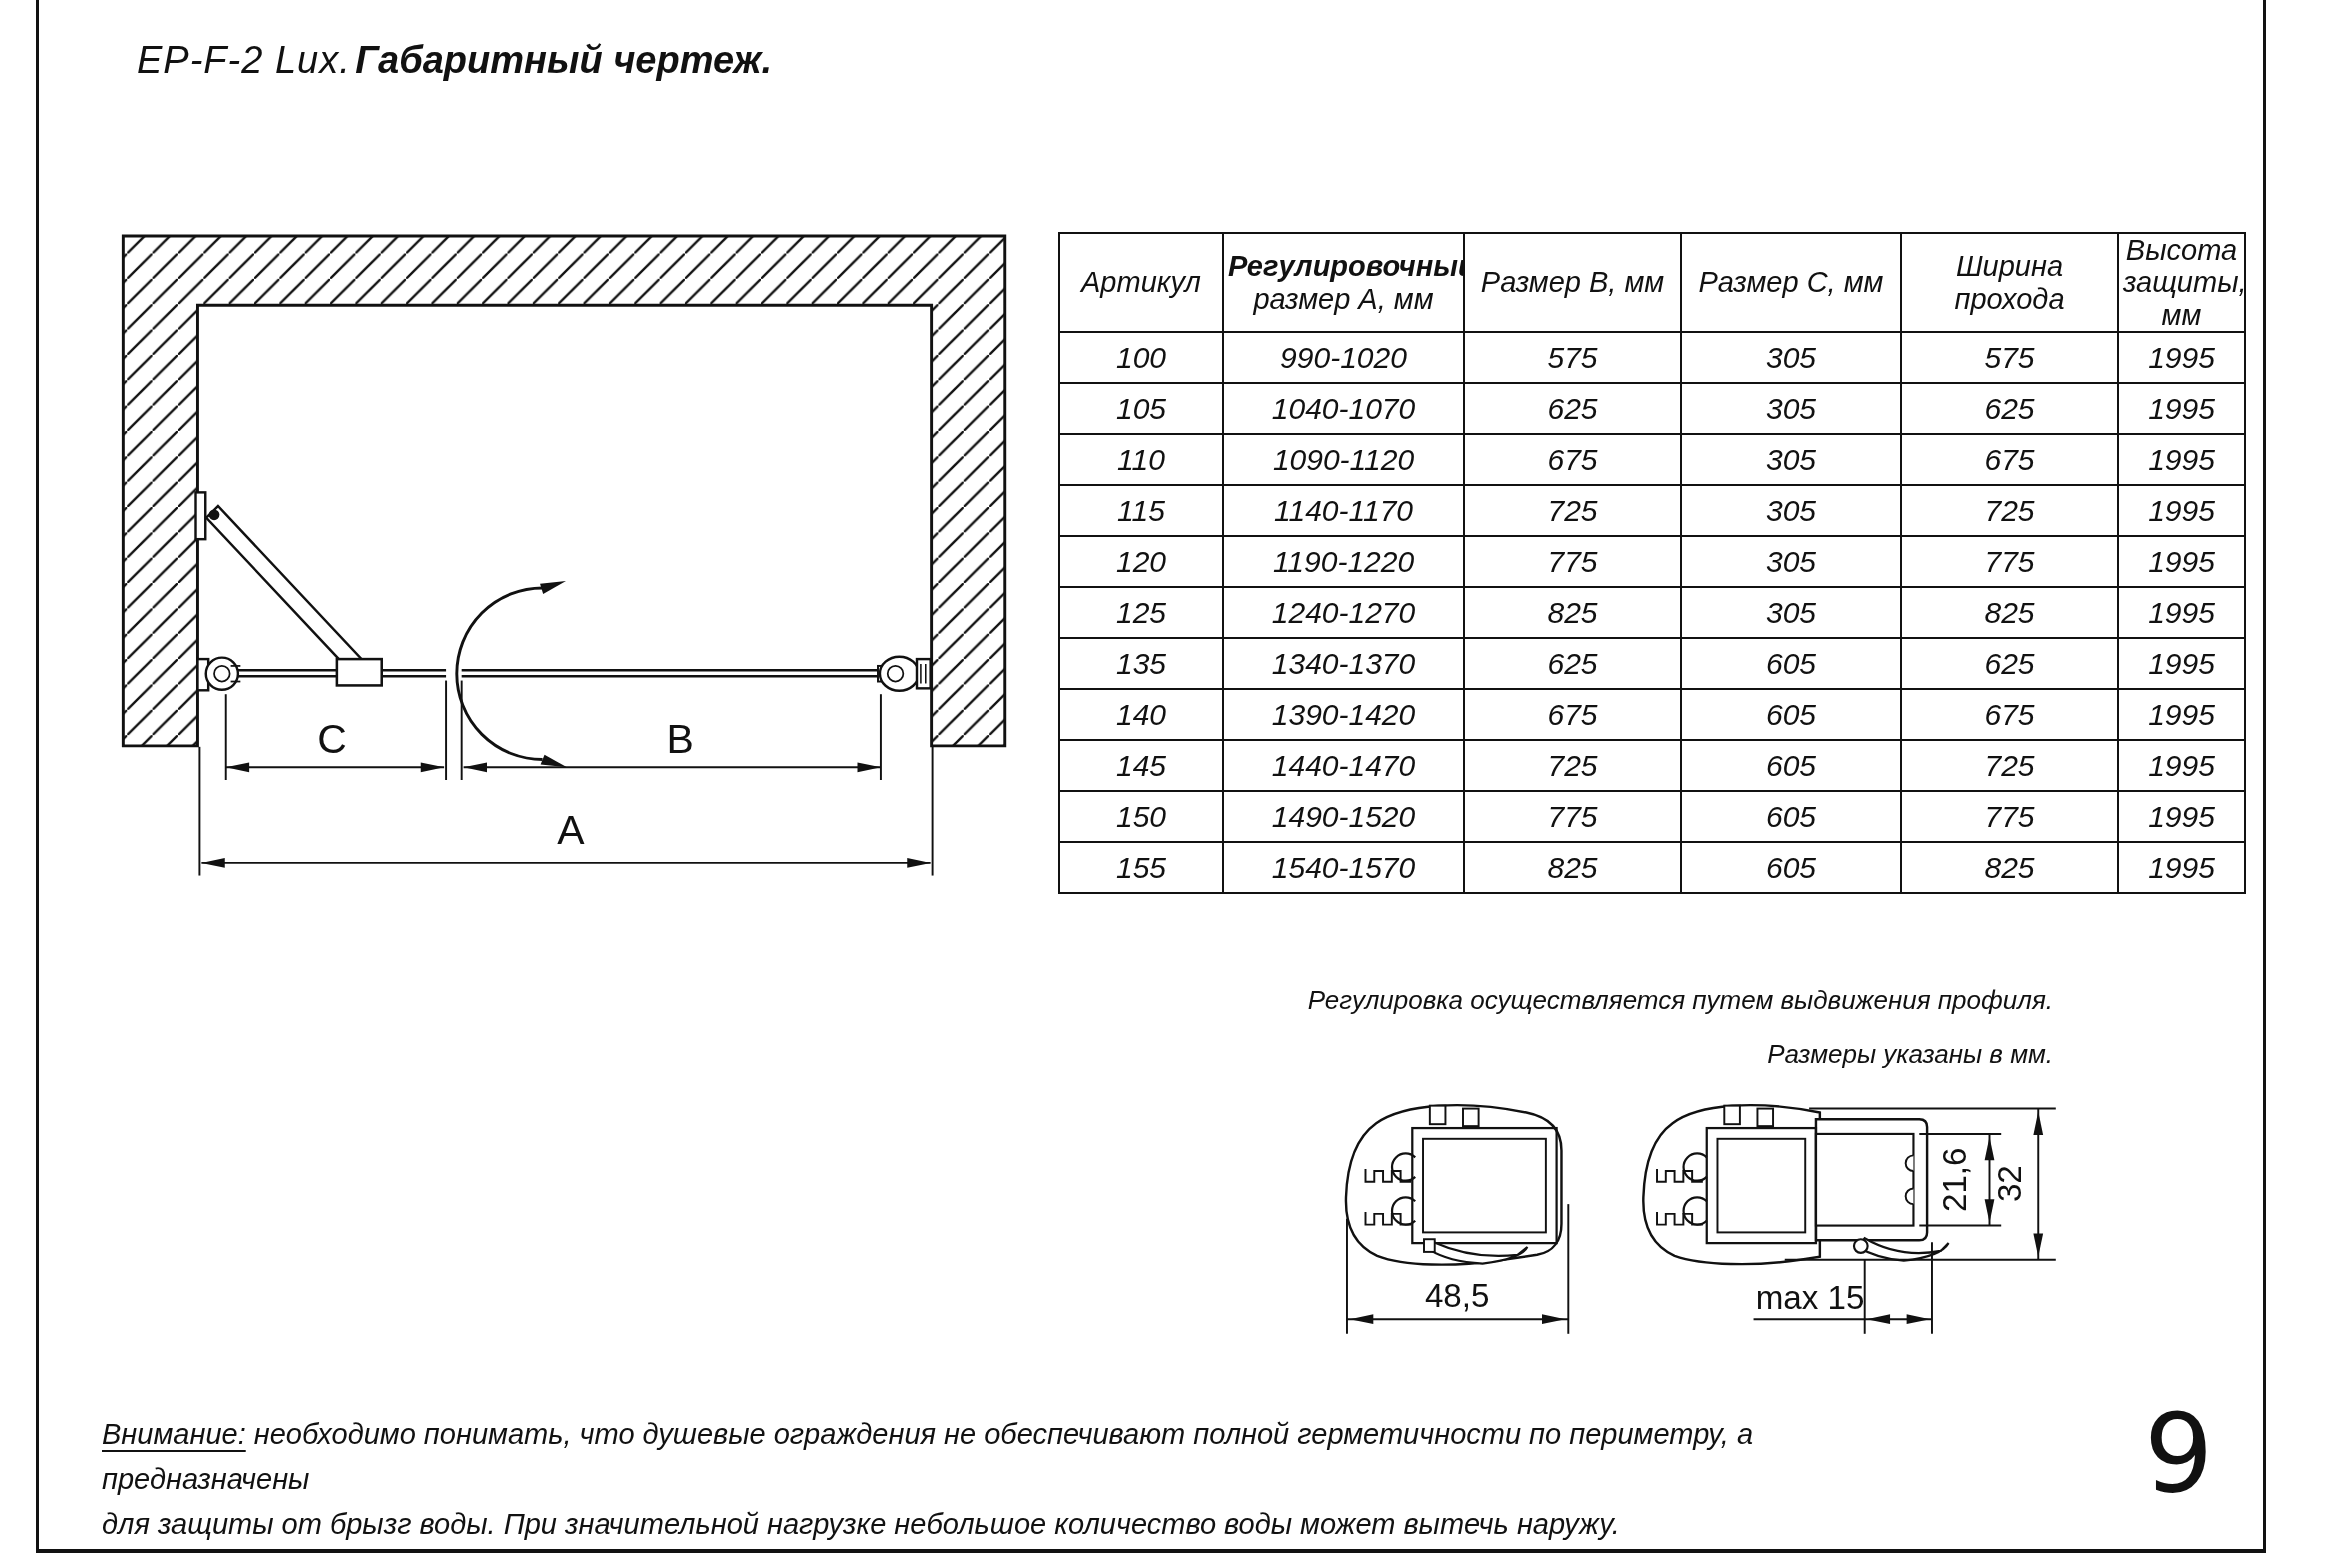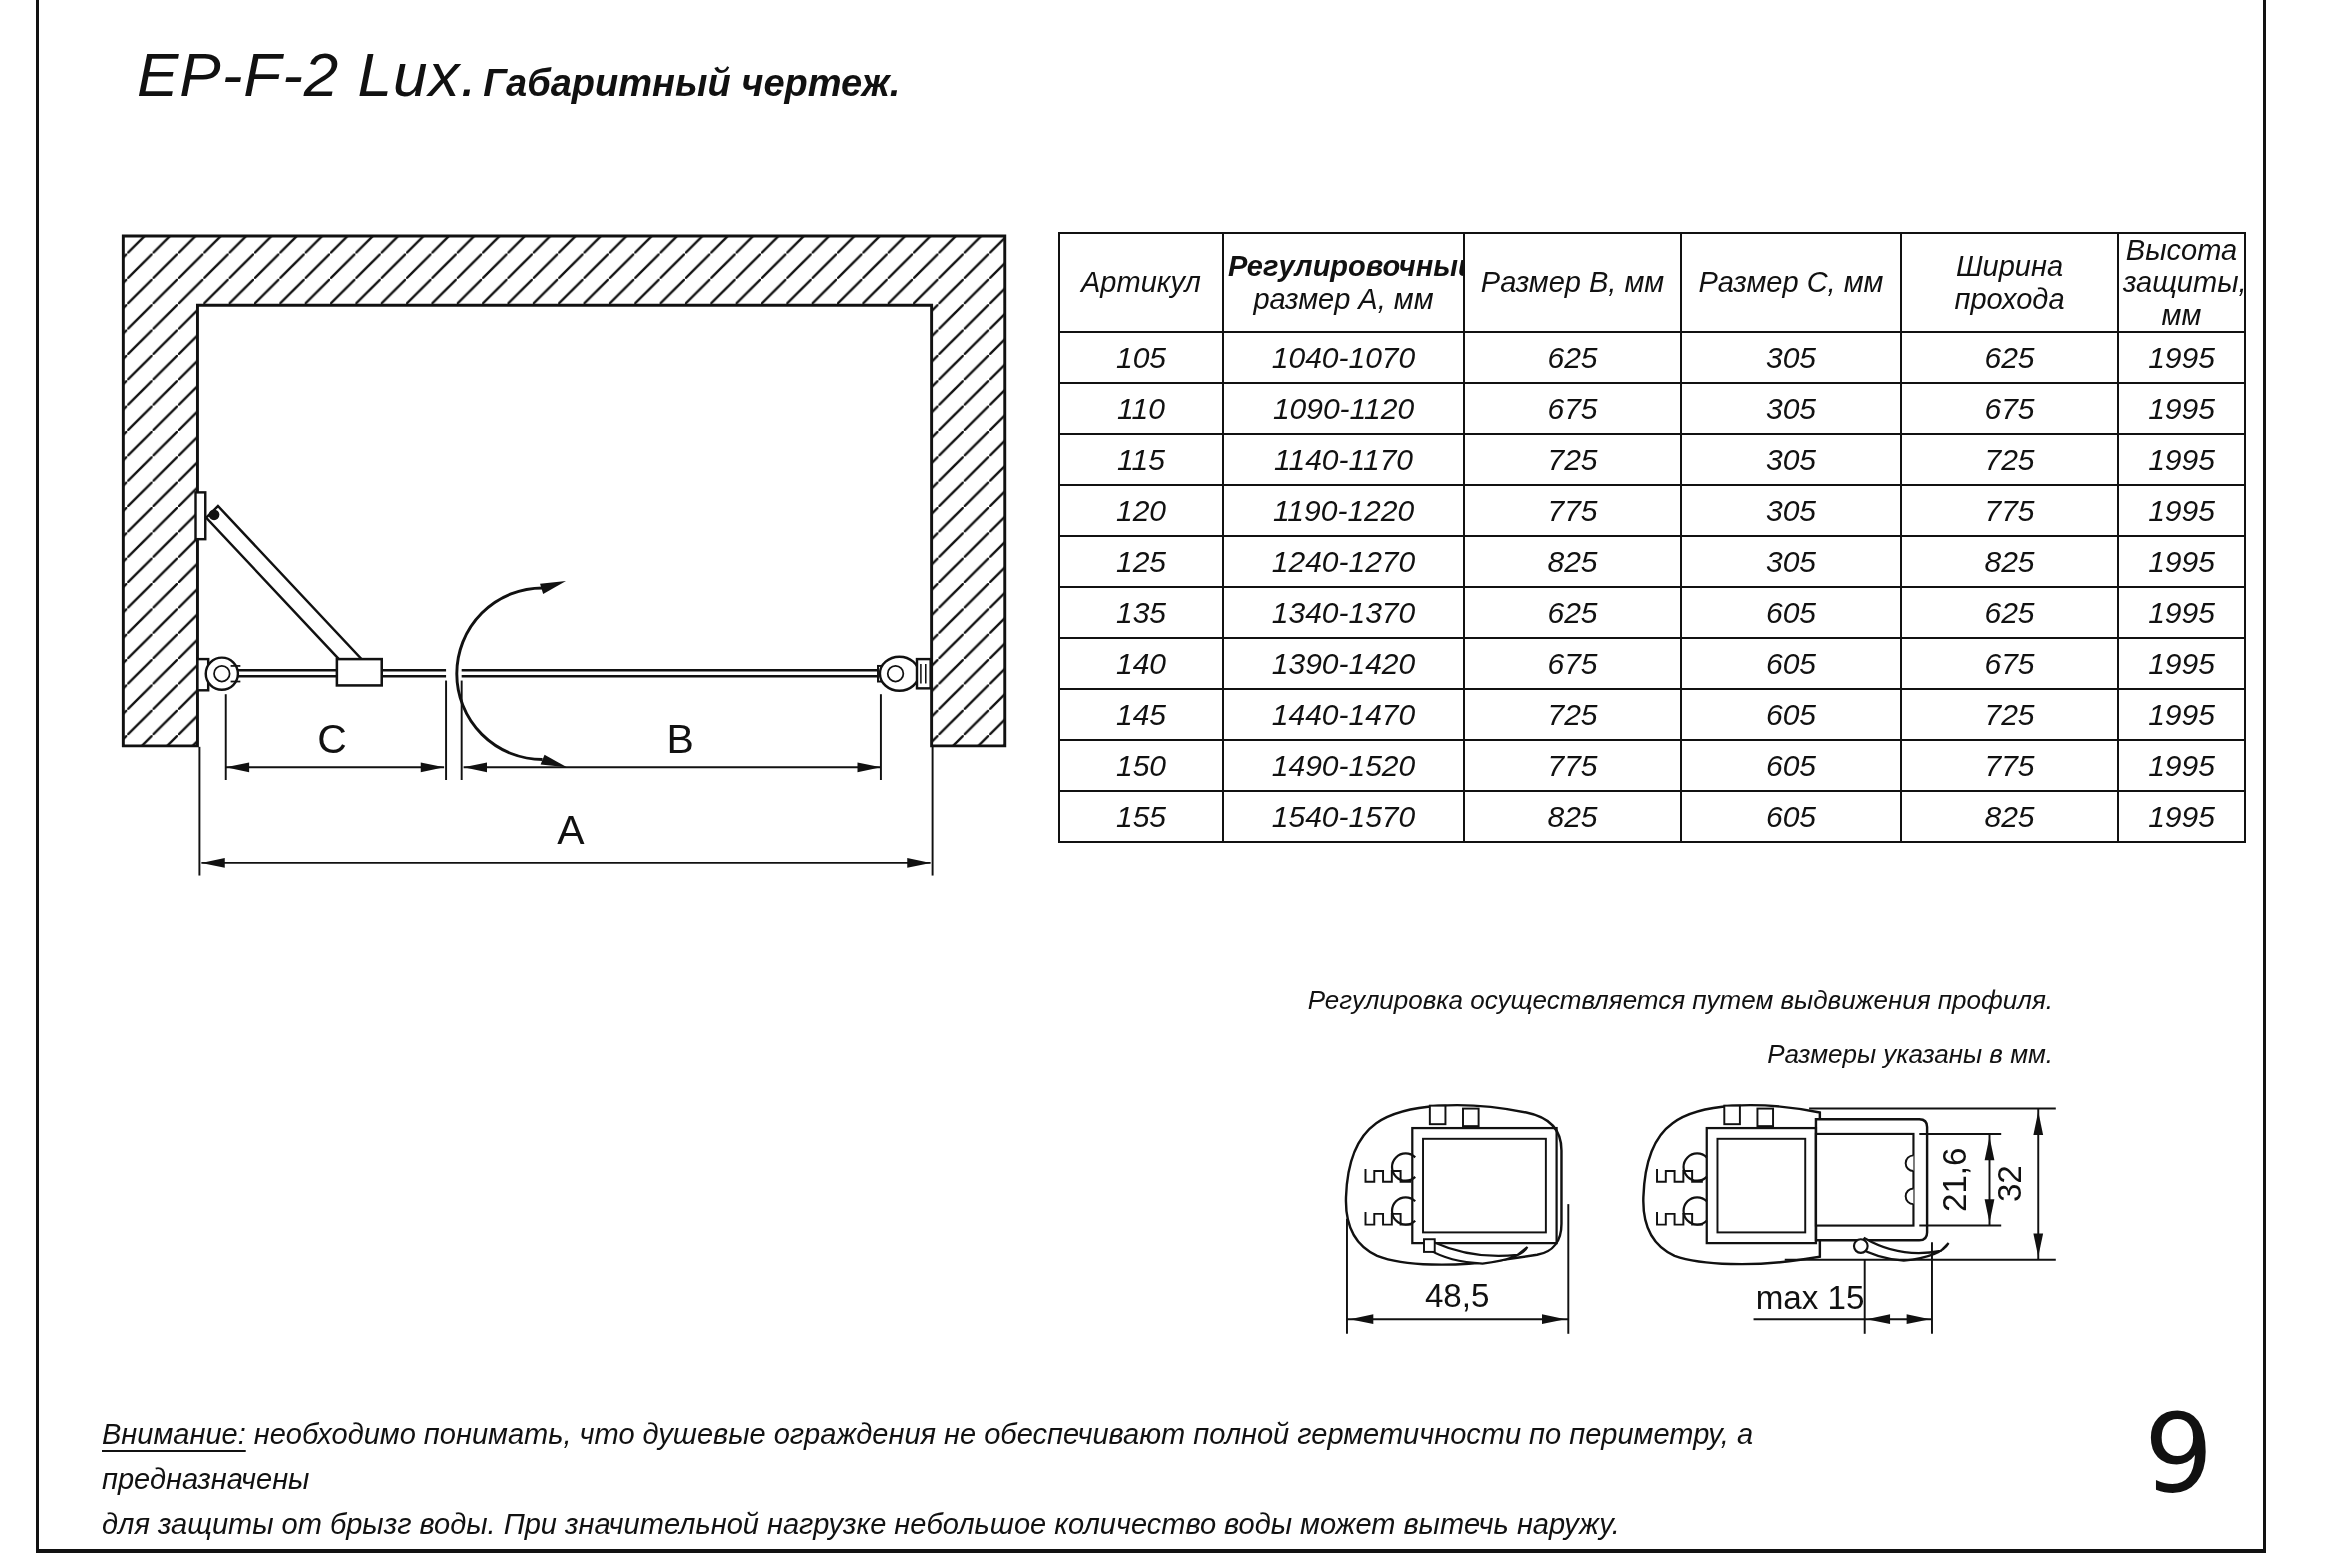--- a/index.html
+++ b/index.html
@@ -3,21 +3,21 @@
 <meta charset="utf-8">
 <style>
   html,body{margin:0;padding:0;background:#e8e8e8;}
   #page{position:relative;width:2341px;height:1560px;background:#ffffff;overflow:hidden;
         font-family:"Liberation Sans",sans-serif;color:#111;}
   .vline{position:absolute;top:0;width:2.9px;height:1553px;background:#111;}
   #borderL{left:36px;} #borderR{left:2263px;}
   #borderB{position:absolute;left:36px;top:1549px;width:2229px;height:3.9px;background:#111;}
 
   #title{position:absolute;left:137px;top:39px;white-space:nowrap;font-style:italic;}
-  #title .t1{font-size:62px;letter-spacing:1px;}
+  #title .t1{font-size:38px;letter-spacing:1px;}
   #title .t2{font-size:38px;font-weight:bold;}
 
   #dims-table{position:absolute;left:1058px;top:232px;border-collapse:collapse;
               table-layout:fixed;width:1185px;border:2.9px solid #111;}
   #dims-table th,#dims-table td{border:2px solid #111;text-align:center;vertical-align:middle;
               font-style:italic;padding:0 3.9px;overflow:hidden;}
   #dims-table th{height:90px;font-size:29px;font-weight:normal;line-height:1.12;}
   #dims-table td{height:49px;font-size:30px;}
   #dims-table .bold{font-weight:bold;display:block;}
   #dims-table .hdr2{display:block;}
@@ -222,20 +222,28 @@
           <span class="bold">Регулировочный</span>
           <span class="hdr2">размер А, мм</span>
         </th>
         <th>Размер В, мм</th>
         <th>Размер С, мм</th>
         <th>Ширина прохода</th>
         <th>Высота защиты, мм</th>
       </tr>
     </thead>
     <tbody>
+      <tr>
+        <td>100</td>
+        <td>990-1020</td>
+        <td>575</td>
+        <td>305</td>
+        <td>575</td>
+        <td>1995</td>
+      </tr>
         <tr>
         <td>105</td>
         <td>1040-1070</td>
         <td>625</td>
         <td>305</td>
         <td>625</td>
         <td>1995</td>
       </tr>
         <tr>
         <td>110</td>

